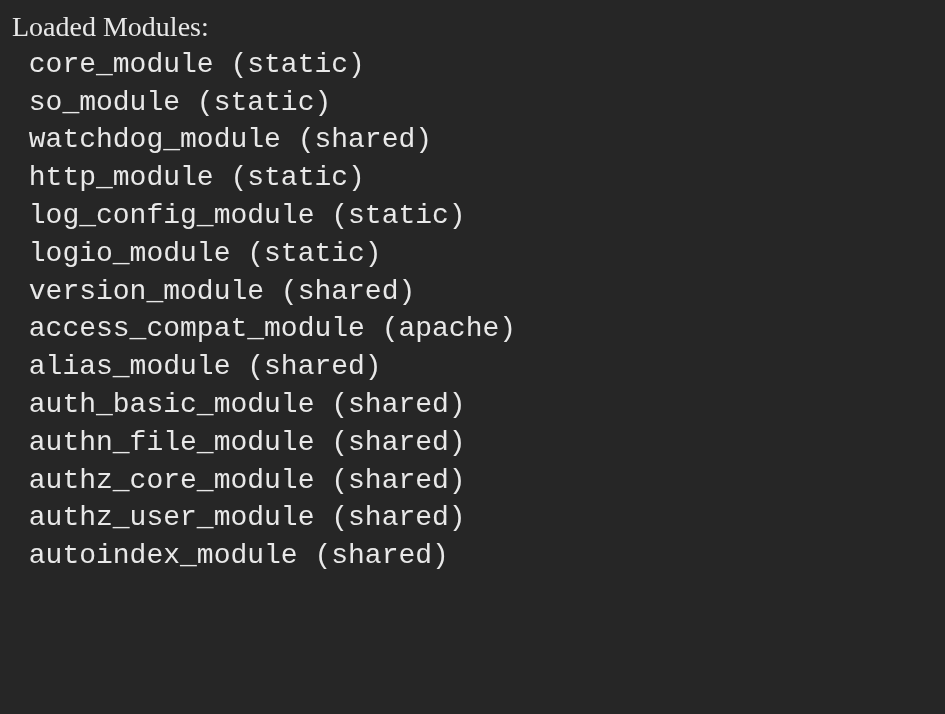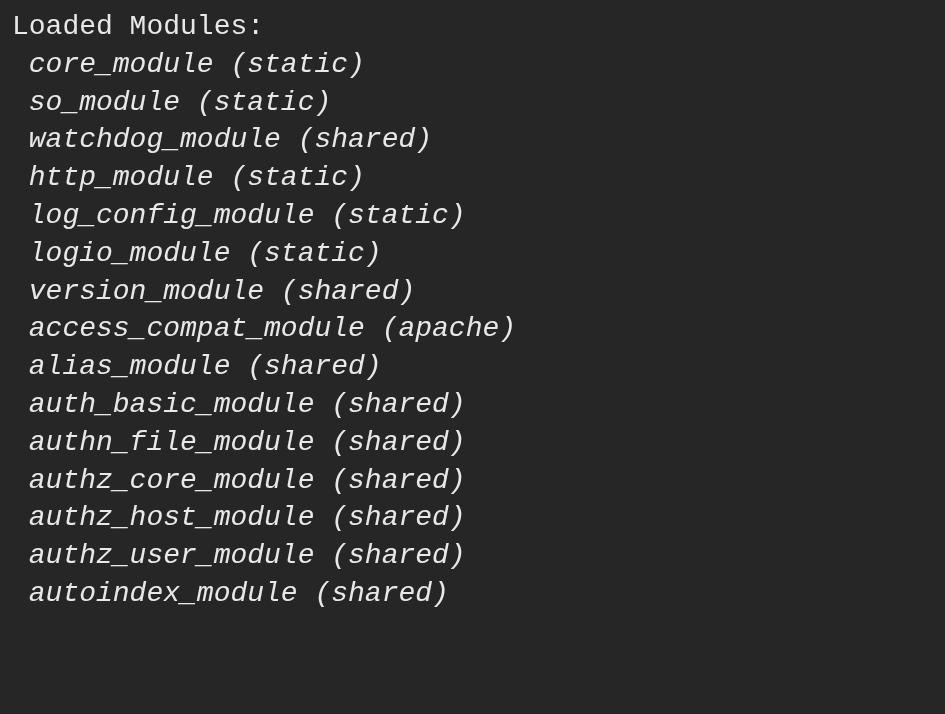--- a/index.html
+++ b/index.html
@@ -16,41 +16,40 @@
       padding: 8px 12px;
       width: 945px;
       height: 714px;
       overflow: hidden;
     }
     .prompt-line {
       white-space: pre;
     }
     .output-header {
       white-space: pre;
+      font-family: Liberation Serif, serif;
     }
     .module-line {
       white-space: pre;
-      font-style: italic;
     }
   </style>
 </head>
 <body>
 
 <div class="terminal">
   <div class="output-header">Loaded Modules:</div>
   <div id="modules-container">
       <div class="module-line"> core_module (static)</div>
       <div class="module-line"> so_module (static)</div>
       <div class="module-line"> watchdog_module (shared)</div>
       <div class="module-line"> http_module (static)</div>
       <div class="module-line"> log_config_module (static)</div>
       <div class="module-line"> logio_module (static)</div>
       <div class="module-line"> version_module (shared)</div>
       <div class="module-line"> access_compat_module (apache)</div>
       <div class="module-line"> alias_module (shared)</div>
       <div class="module-line"> auth_basic_module (shared)</div>
       <div class="module-line"> authn_file_module (shared)</div>
       <div class="module-line"> authz_core_module (shared)</div>
-      <div class="module-line"> authz_host_module (shared)</div>
       <div class="module-line"> authz_user_module (shared)</div>
       <div class="module-line"> autoindex_module (shared)</div>
     </div>
 </div>
 
 </body></html>

